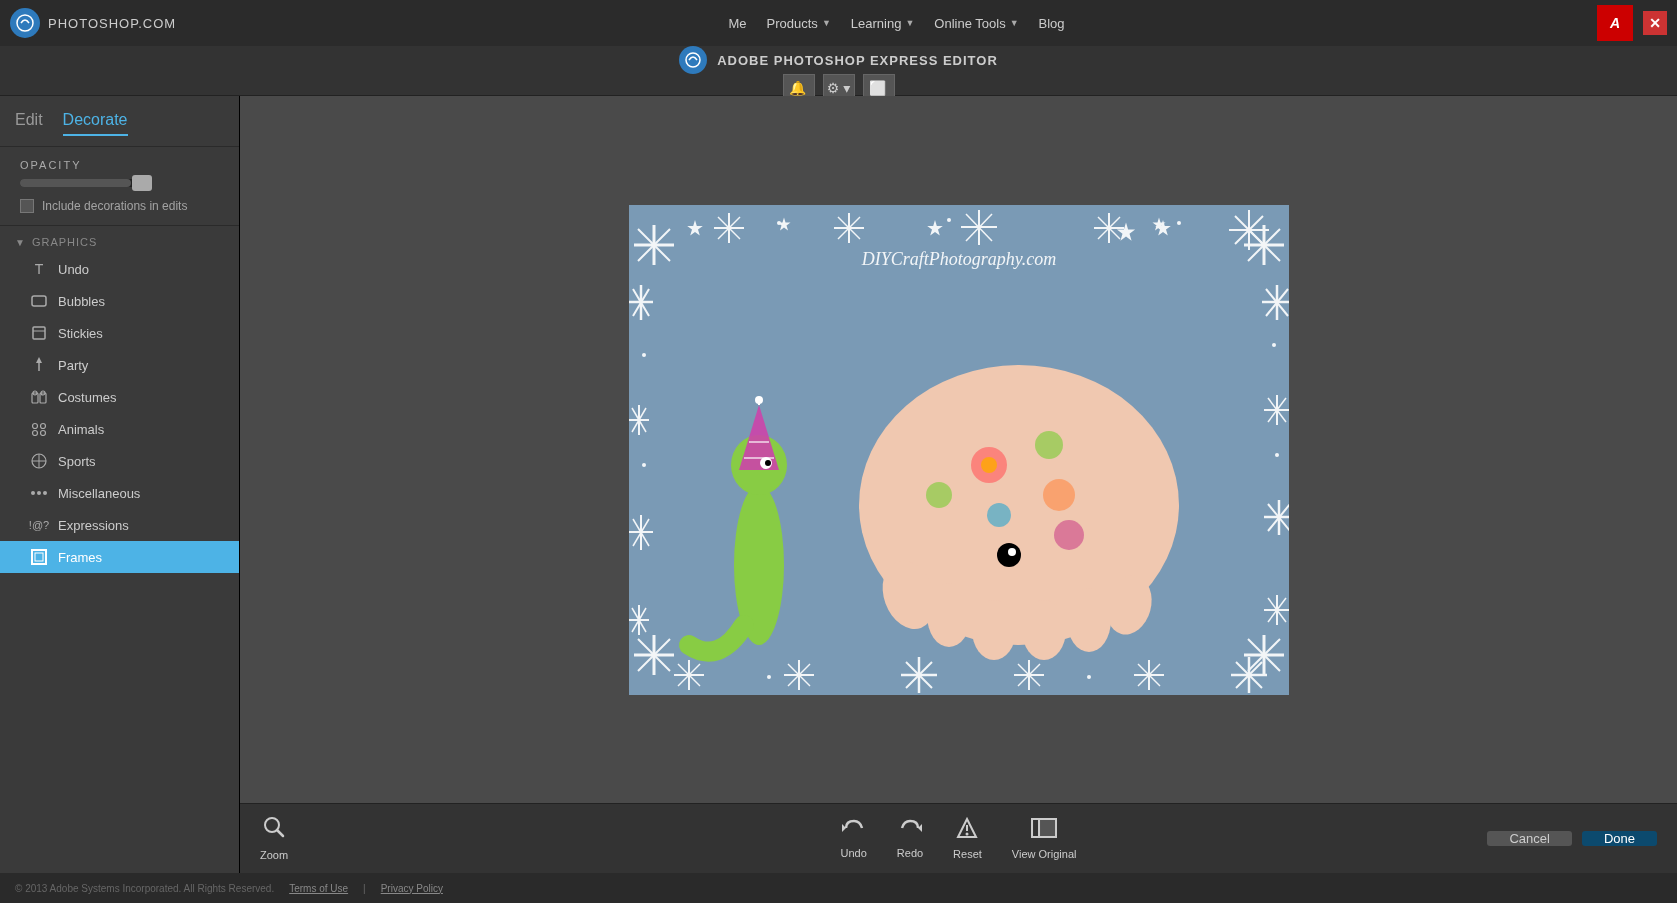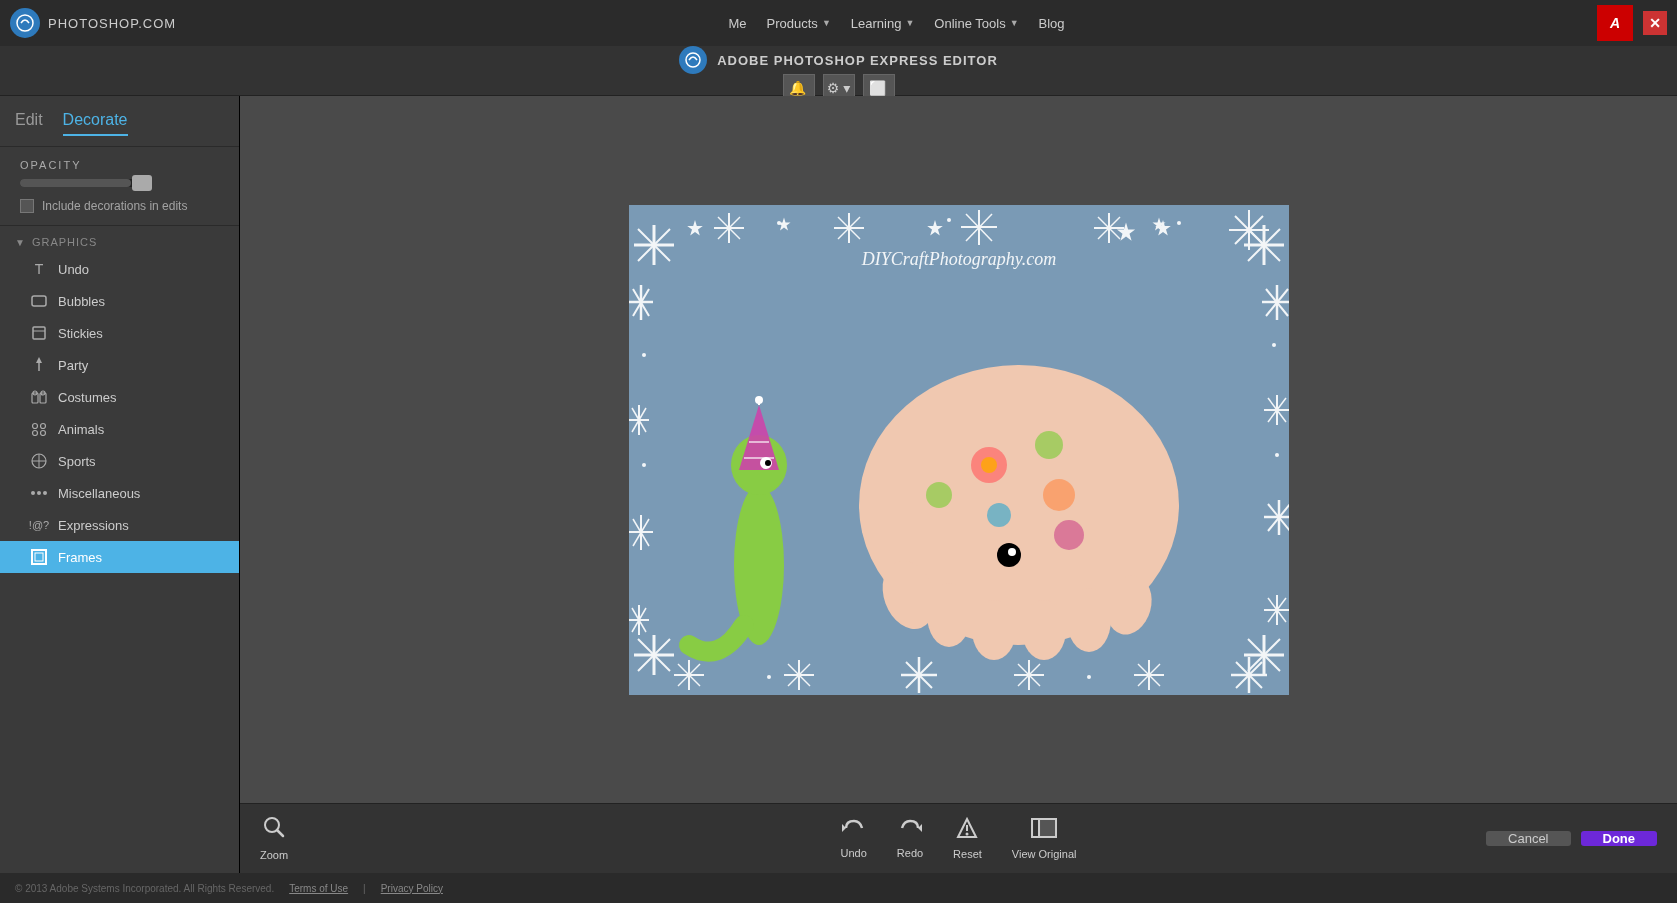--- a/index.html
+++ b/index.html
@@ -391,23 +391,23 @@
       font-size: 13px;
       cursor: pointer;
       border: none;
       border-radius: 3px;
     }
     .cancel-btn {
       background: #555555;
       color: #cccccc;
     }
     .done-btn {
-      background: #6d28d9;
+      background: #0c4a6e;
       color: white;
-      font-weight: bold;
+      font-weight: normal;
     }
 
     
     .footer {
       height: 30px;
       background: #2a2a2a;
       display: flex;
       align-items: center;
       padding: 0 15px;
       gap: 15px;

